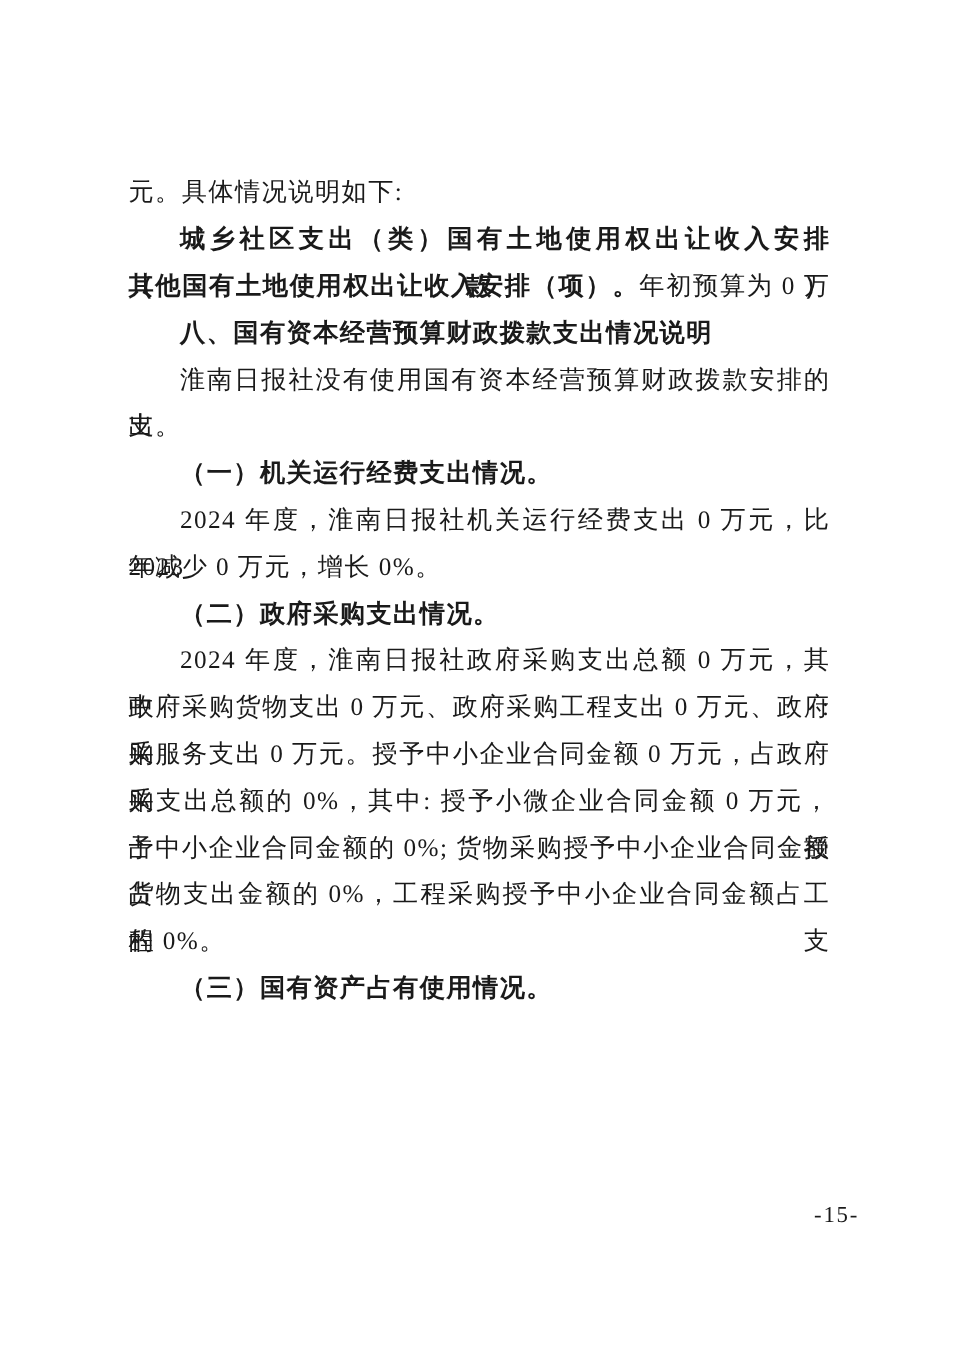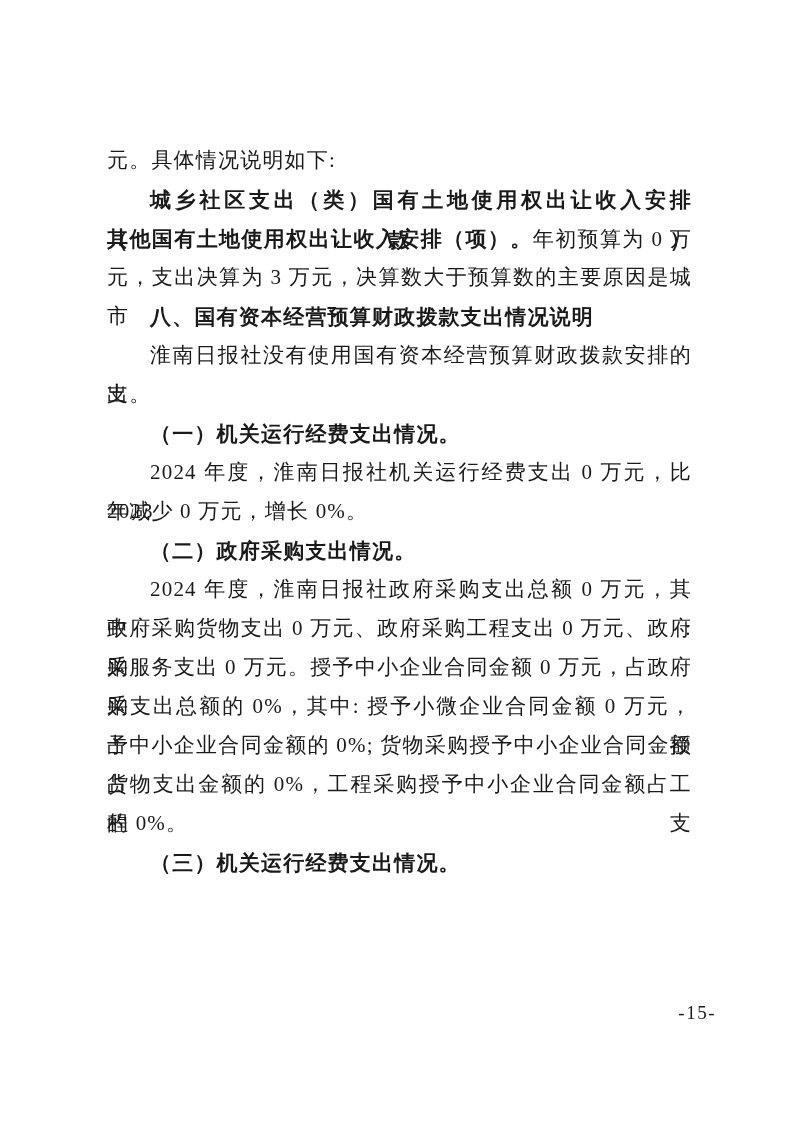--- a/index.html
+++ b/index.html
@@ -55,31 +55,30 @@
     font-family: "Liberation Serif", "DejaVu Serif", serif;
   }
 </style>
 </head>
 <body>
 
 <div class="doc" id="doc">
     <div class="line"><span class="seg">元。具体情况说明如下:</span></div>
     <div class="line indent fill"><span class="seg seg-bold">城乡社区支出（类）国有土地使用权出让收入安排（款）</span></div>
     <div class="line fill"><span class="seg seg-bold">其他国有土地使用权出让收入安排（项）。</span><span class="seg">年初预算为 0 万</span></div>
-    <div class="line fill"><span class="seg">元，支出决算为 3 万元，决算数大于预算数的主要原因是城市</span></div>
     <div class="line indent"><span class="seg seg-bold">八、国有资本经营预算财政拨款支出情况说明</span></div>
     <div class="line indent fill"><span class="seg">淮南日报社没有使用国有资本经营预算财政拨款安排的支</span></div>
     <div class="line"><span class="seg">出。</span></div>
     <div class="line indent"><span class="seg seg-bold">（一）机关运行经费支出情况。</span></div>
     <div class="line indent fill"><span class="seg">2024 年度，淮南日报社机关运行经费支出 0 万元，比 2023</span></div>
     <div class="line"><span class="seg">年减少 0 万元，增长 0%。</span></div>
     <div class="line indent"><span class="seg seg-bold">（二）政府采购支出情况。</span></div>
     <div class="line indent fill"><span class="seg">2024 年度，淮南日报社政府采购支出总额 0 万元，其中:</span></div>
     <div class="line fill"><span class="seg">政府采购货物支出 0 万元、政府采购工程支出 0 万元、政府采</span></div>
     <div class="line fill"><span class="seg">购服务支出 0 万元。授予中小企业合同金额 0 万元，占政府采</span></div>
     <div class="line fill"><span class="seg">购支出总额的 0%，其中: 授予小微企业合同金额 0 万元，占授</span></div>
     <div class="line fill"><span class="seg">予中小企业合同金额的 0%; 货物采购授予中小企业合同金额占</span></div>
     <div class="line fill"><span class="seg">货物支出金额的 0%，工程采购授予中小企业合同金额占工程支</span></div>
     <div class="line"><span class="seg">的 0%。</span></div>
-    <div class="line indent"><span class="seg seg-bold">（三）机关运行经费支出情况。</span></div>
+    <div class="line indent"><span class="seg seg-bold">（三）国有资产占有使用情况。</span></div>
   </div>
 
 <div class="page-number">-15-</div>
 
 </body></html>

